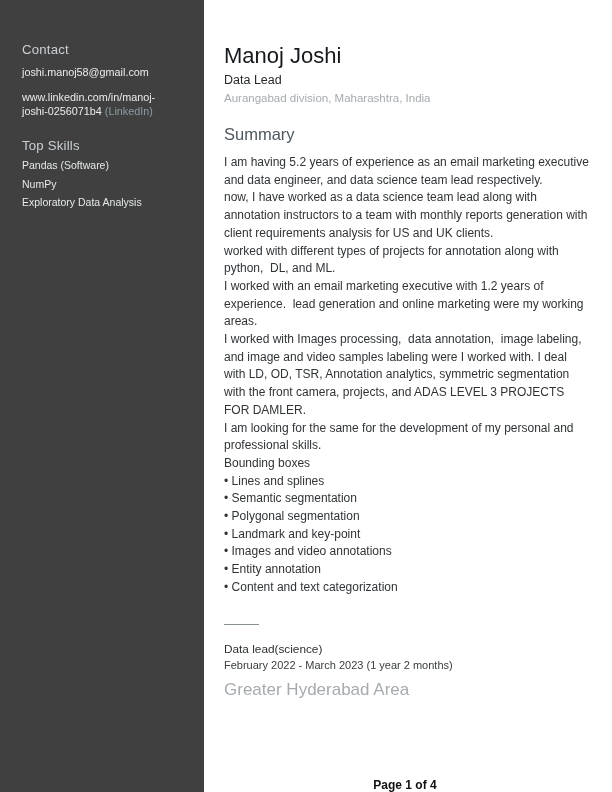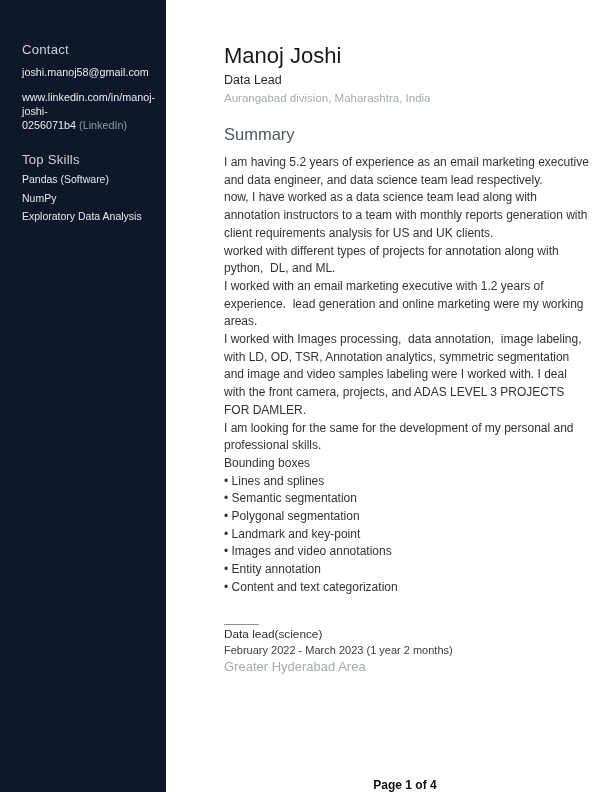--- a/index.html
+++ b/index.html
@@ -3,44 +3,44 @@
 <meta charset="utf-8">
 <style>
   * { margin: 0; padding: 0; box-sizing: border-box; }
   html, body { width: 612px; height: 792px; background: #ffffff; }
   body { font-family: "Liberation Sans", sans-serif; position: relative; overflow: hidden; }
 
   .page { position: absolute; inset: 0; width: 612px; height: 792px; background: #ffffff; }
 
   
   .sidebar {
-    position: absolute; left: 0; top: 0; width: 166px; height: 792px;
-    background: #0f172a; padding: 42px 18px 0 22px;
+    position: absolute; left: 0; top: 0; width: 204px; height: 792px;
+    background: #404040; padding: 42px 18px 0 22px;
   }
   .side-heading { font-size: 13.2px; line-height: 15px; color: #c9d0d4; letter-spacing: 0.2px; }
   .side-email { margin-top: 9px; font-size: 10.8px; line-height: 13px; color: #e8ebec; }
   .side-link { margin-top: 11px; font-size: 10.8px; line-height: 14px; color: #e8ebec; }
   .side-link .muted { color: #8f9ba1; margin-left: 3px; }
   .side-heading.skills { margin-top: 20px; }
   .skills-list > div { margin-top: 6px; font-size: 10.5px; line-height: 12.5px; color: #e4e8ea; }
 
   
   .content { position: absolute; left: 224px; top: 0; width: 372px; }
   .profile-name { margin-top: 42px; font-size: 22px; line-height: 27px; font-weight: 400; color: #16191c; }
   .headline { margin-top: 5px; font-size: 12.5px; line-height: 13px; color: #24292d; }
   .location { margin-top: 5px; font-size: 11.5px; line-height: 12px; color: #a5abae; }
   .section-heading { margin-top: 22px; font-size: 16.5px; line-height: 17px; font-weight: 400; color: #4e585e; }
   .summary-text { margin-top: 11px; }
   .summary-text > div { font-size: 12px; line-height: 17.7px; color: #303437; white-space: pre; }
   .divider { margin-top: 27px; width: 35px; border: none; border-top: 1.2px solid #8a9195; }
   .section-heading.experience { margin-top: 12px; }
   .exp-company { margin-top: 17px; font-size: 12.5px; line-height: 13px; color: #24292d; }
-  .exp-title { margin-top: 3px; font-size: 11.8px; line-height: 12.5px; color: #2b3033; }
+  .exp-title { margin-top: 18px; font-size: 11.8px; line-height: 12.5px; color: #2b3033; }
   .exp-dates { margin-top: 5px; font-size: 11px; line-height: 11.5px; color: #3b4043; }
-  .exp-location { margin-top: 4px; font-size: 13px; line-height: 11.5px; color: #a5abae; }
+  .exp-location { margin-top: 12px; font-size: 17px; line-height: 11.5px; color: #a5abae; }
 
   .page-footer {
     position: absolute; left: 224px; top: 778px; width: 362px;
     text-align: center; font-size: 12px; font-weight: 700; color: #111;
   }
 </style>
 </head>
 <body>
 
 <div class="page">
@@ -71,22 +71,22 @@
         <div>and data engineer, and data science team lead respectively.</div>
         <div>now, I have worked as a data science team lead along with</div>
         <div>annotation instructors to a team with monthly reports generation with</div>
         <div>client requirements analysis for US and UK clients.</div>
         <div>worked with different types of projects for annotation along with</div>
         <div>python,  DL, and ML.</div>
         <div>I worked with an email marketing executive with 1.2 years of</div>
         <div>experience.  lead generation and online marketing were my working</div>
         <div>areas.</div>
         <div>I worked with Images processing,  data annotation,  image labeling,</div>
+        <div>and image and video samples labeling were I worked with. I deal</div>
         <div>with LD, OD, TSR, Annotation analytics, symmetric segmentation</div>
-        <div>and image and video samples labeling were I worked with. I deal</div>
         <div>with the front camera, projects, and ADAS LEVEL 3 PROJECTS</div>
         <div>FOR DAMLER.</div>
         <div>I am looking for the same for the development of my personal and</div>
         <div>professional skills.</div>
         <div>Bounding boxes</div>
         <div>• Lines and splines</div>
         <div>• Semantic segmentation</div>
         <div>• Polygonal segmentation</div>
         <div>• Landmark and key-point</div>
         <div>• Images and video annotations</div>

